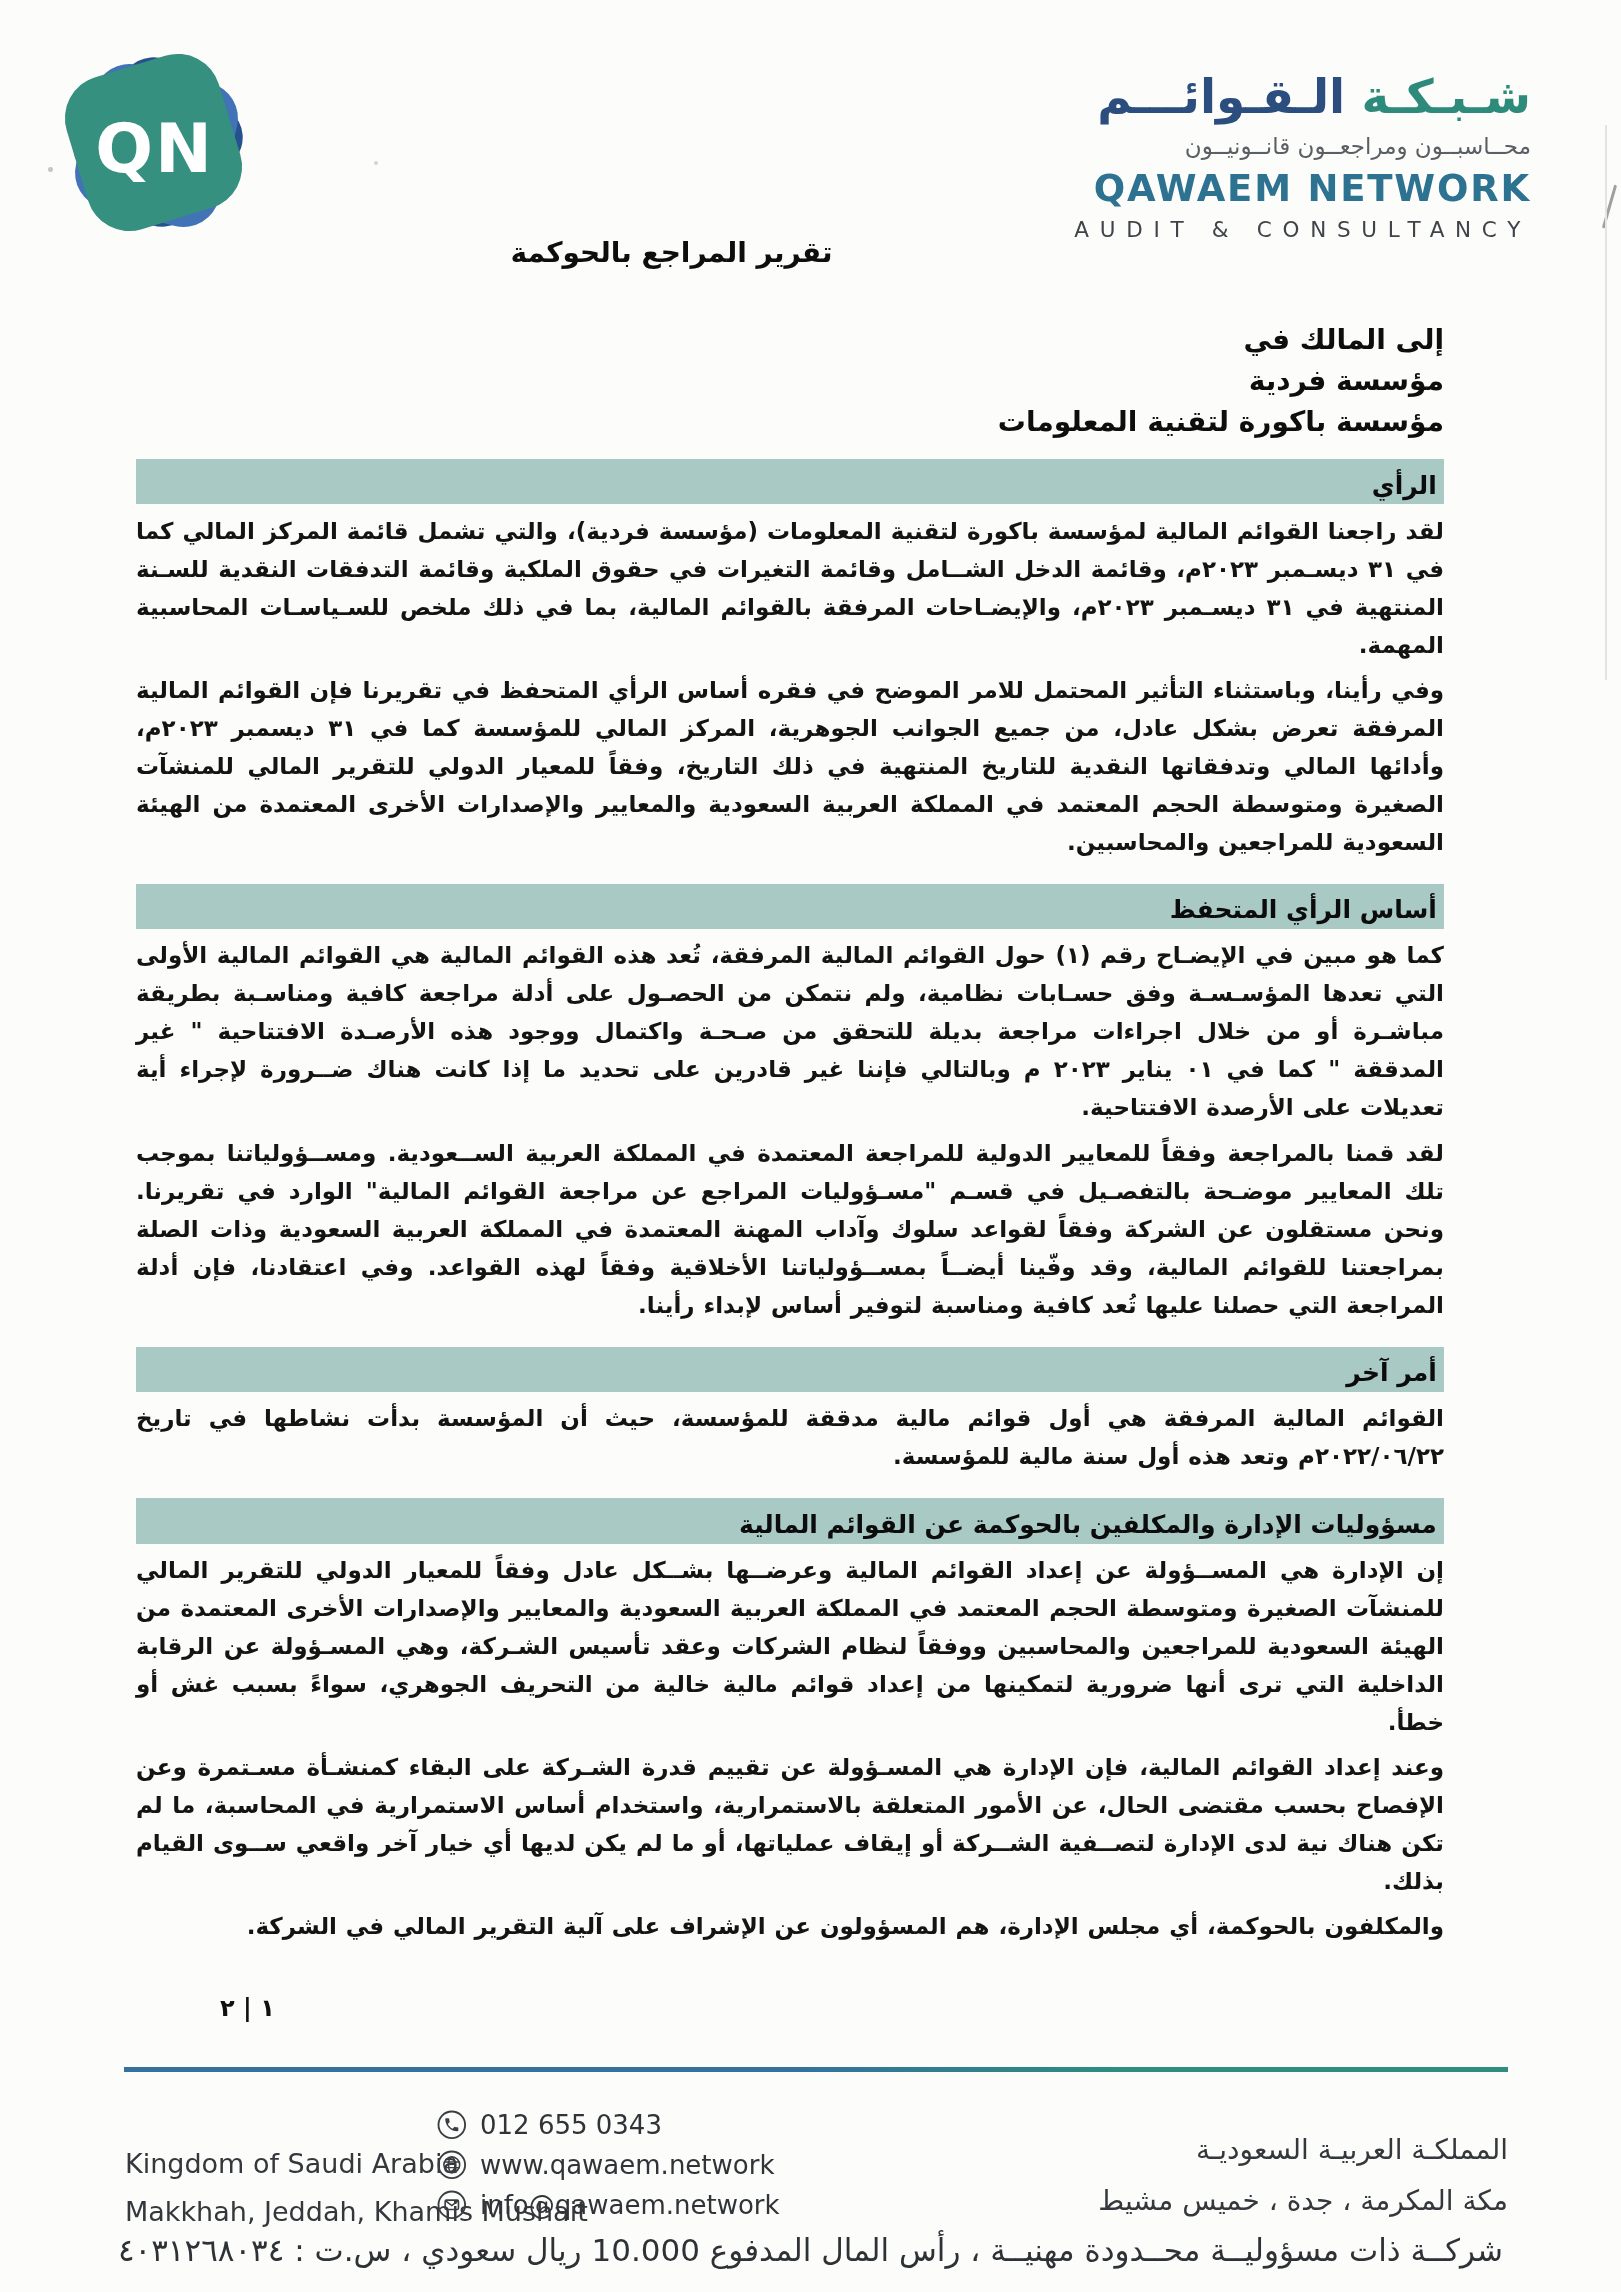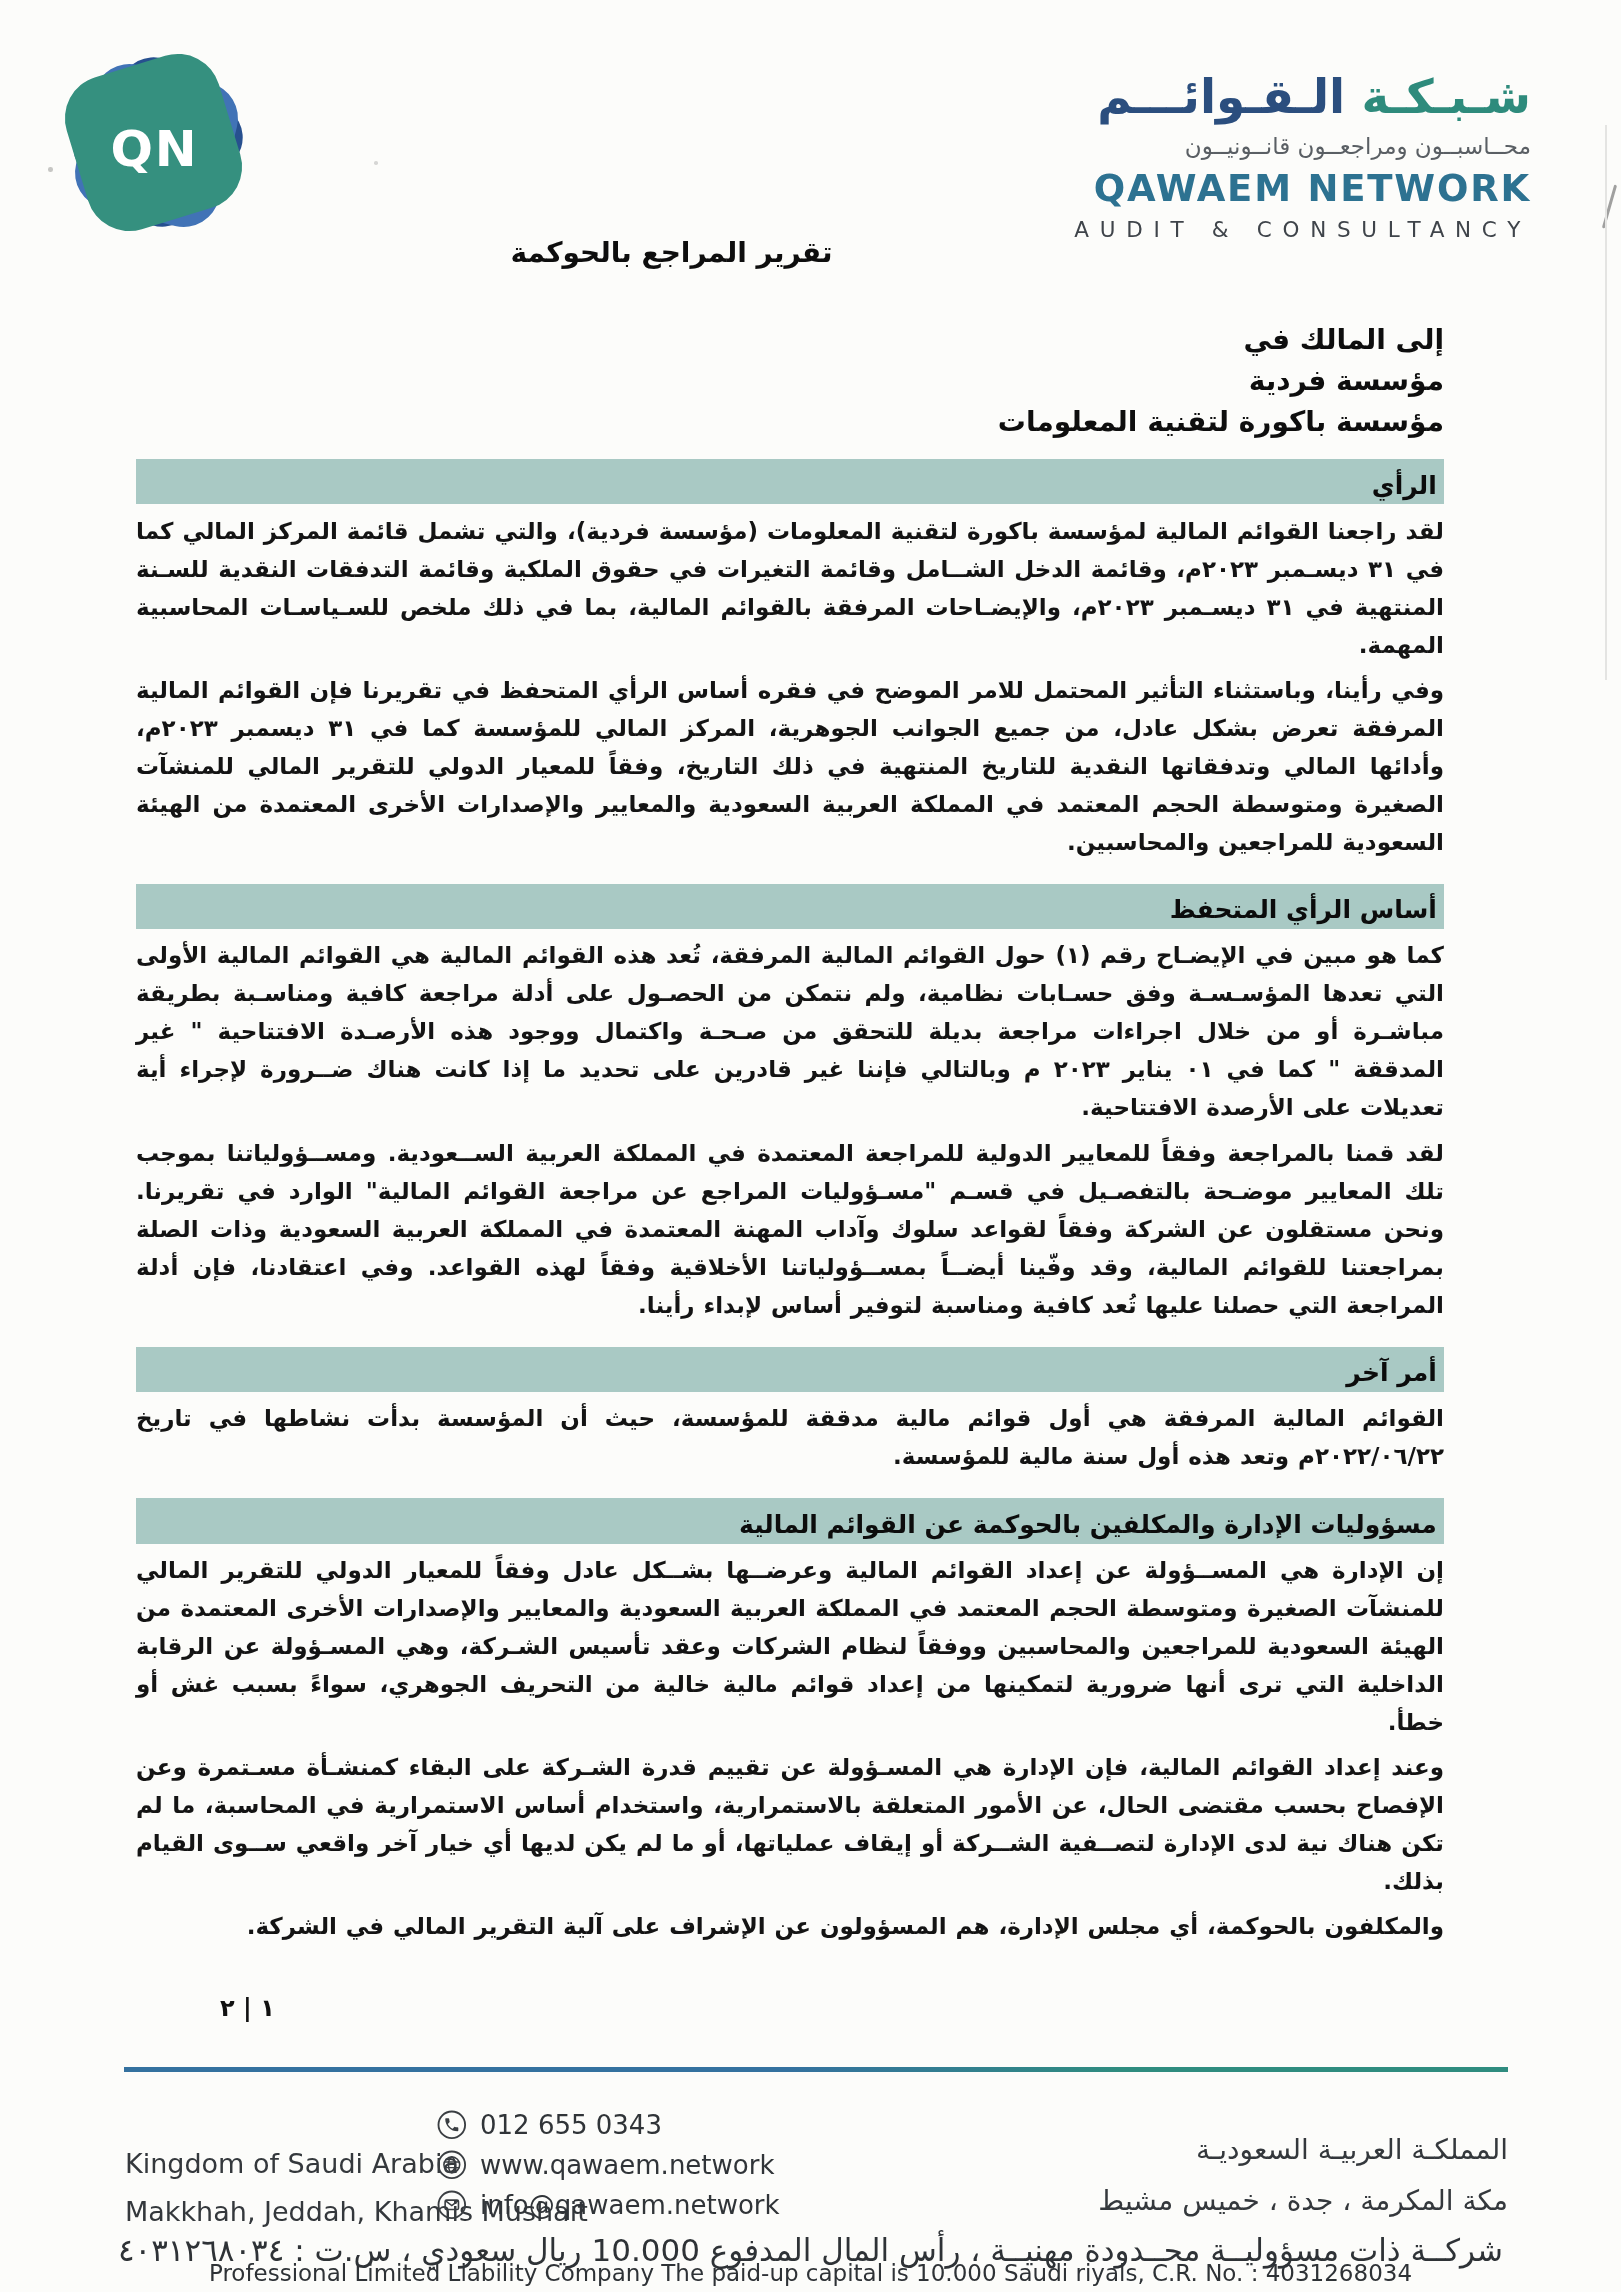--- a/index.html
+++ b/index.html
@@ -20,21 +20,21 @@
     font-family:"DejaVu Sans",sans-serif;color:#131313;
   }
 
   
   .logo-mark{position:absolute;left:47px;top:36px;width:215px;height:215px;}
   .logo-sq{position:absolute;}
   .sq-navy{width:140px;height:140px;left:41px;top:36px;background:var(--logo-navy);border-radius:34px;transform:rotate(40deg);}
   .sq-blue{width:147px;height:147px;left:36px;top:36px;background:var(--logo-blue);border-radius:36px;transform:rotate(14deg);}
   .sq-teal{width:159px;height:159px;left:27px;top:27px;background:var(--logo-teal);border-radius:43px;transform:rotate(-17deg);}
   .qn-text{position:absolute;left:0;top:5.4px;width:215px;height:215px;display:flex;align-items:center;justify-content:center;
-    color:#fff;font-size:50px;font-weight:bold;letter-spacing:1.8px;}
+    color:#fff;font-size:68px;font-weight:bold;letter-spacing:1.8px;}
 
   .brand{position:absolute;top:72px;right:90px;width:488px;text-align:right;direction:rtl;}
   .brand-ar{font-size:47px;font-weight:bold;line-height:1.05;white-space:nowrap;}
   .brand-ar .w1{color:var(--brand-teal);}
   .brand-ar .w2{color:var(--brand-navy);}
   .brand-tag-ar{font-size:23px;color:#5a5f64;margin-top:13.4px;line-height:1;white-space:nowrap;}
   .brand-en{font-size:37px;font-weight:bold;color:var(--brand-en);margin-top:12.5px;line-height:1;letter-spacing:1.8px;direction:ltr;}
   .brand-tag-en{font-size:21.5px;color:#3f444a;margin-top:11.6px;line-height:1;letter-spacing:10.7px;direction:ltr;}
 
   
@@ -171,21 +171,20 @@
       <span>info@qawaem.network</span>
     </div>
   </div>
 
   <div class="footer-right">
     <div>المملكـة العربيـة السعوديـة</div>
     <div>مكة المكرمة ، جدة ، خميس مشيط</div>
   </div>
 
   <div class="footer-legal-ar">شركــة ذات مسؤوليــة محــدودة مهنيــة ، رأس المال المدفوع 10.000 ريال سعودي ، س.ت : ٤٠٣١٢٦٨٠٣٤</div>
-  <div class="footer-legal-en">Professional Limited Liability Company The paid-up capital is 10.000 Saudi riyals, C.R. No. : 4031268034</div>
 
   <div class="pen-mark"></div>
   <div class="scan-edge"></div>
   <div class="speck s1"></div>
   <div class="speck s2"></div>
 
 </div>
 
 
 </body></html>

